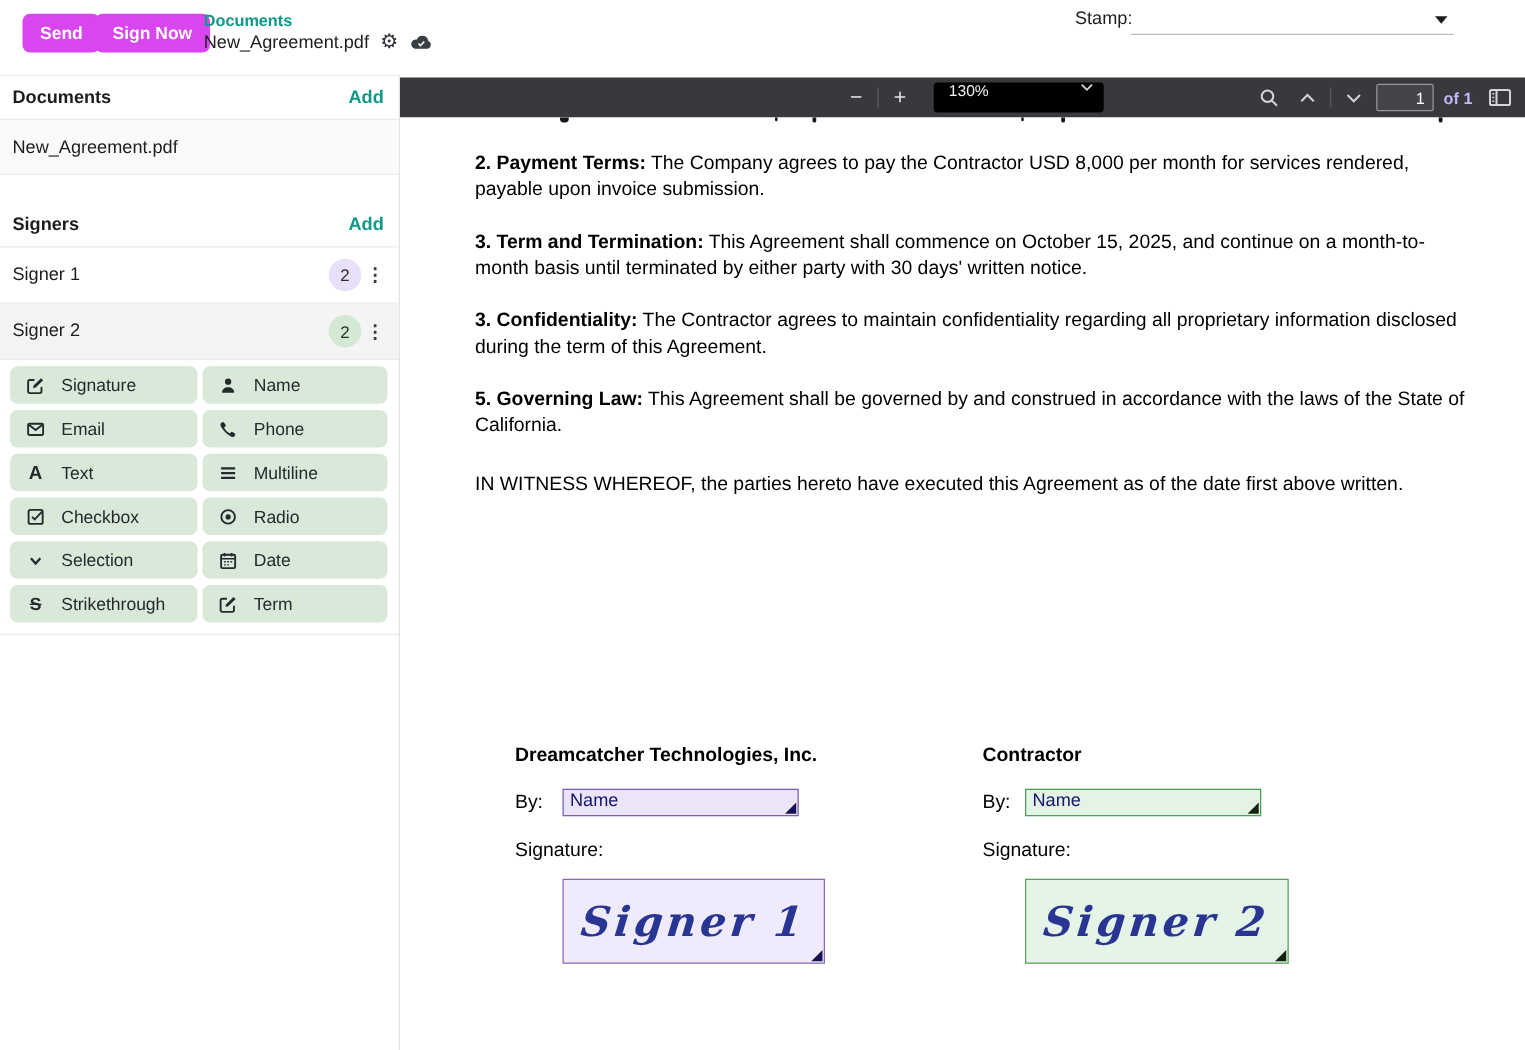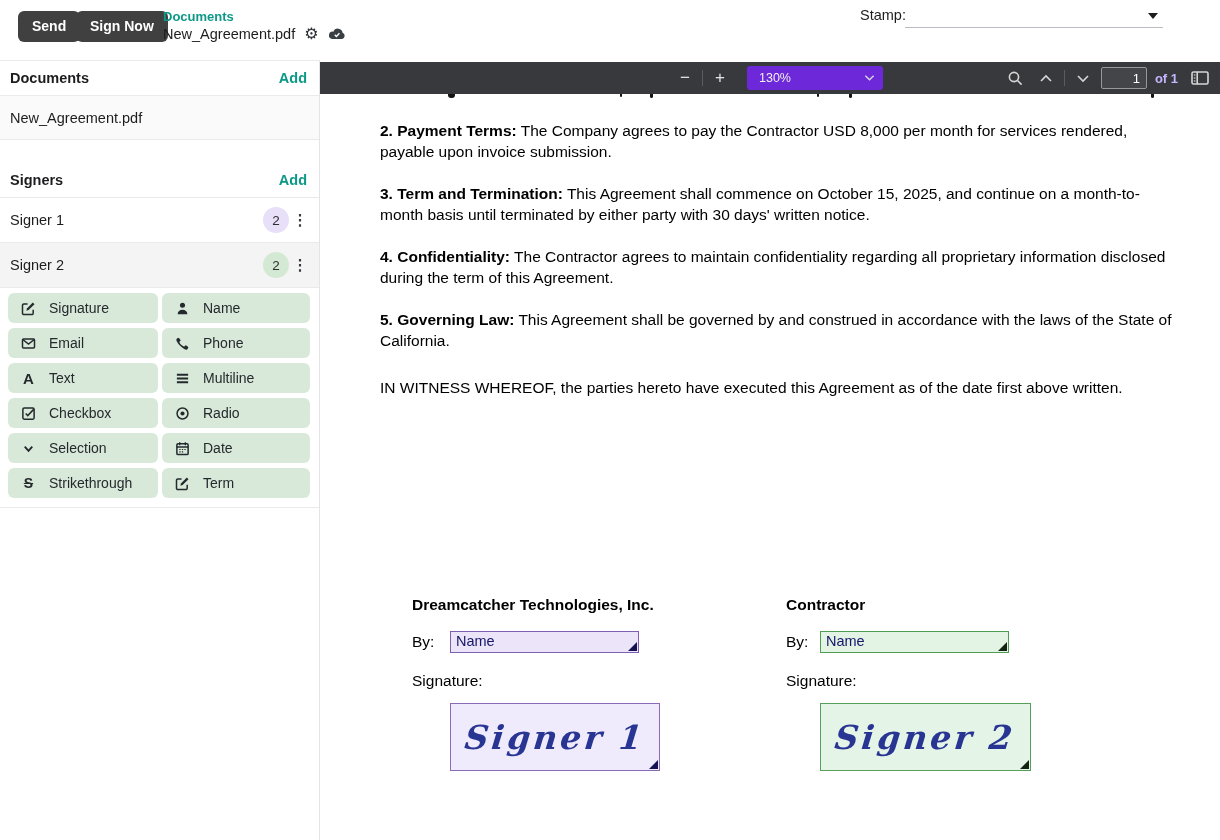--- a/index.html
+++ b/index.html
@@ -1,20 +1,20 @@
 <!DOCTYPE html>
 <html><head>
 <meta charset="utf-8">
 <style>
   * { margin:0; padding:0; box-sizing:border-box; }
   html,body { width:1220px; height:840px; background:#fff; font-family:"Liberation Sans", sans-serif; color:#222; overflow:hidden; }
 
   
   .header { position:absolute; left:0; top:0; width:1220px; height:60px; background:#fff; }
-  .btn-plum { display:inline-block; background:#404040; color:#fff; font-weight:bold; font-size:14px;
+  .btn-plum { display:inline-block; background:#d946ef; color:#fff; font-weight:bold; font-size:14px;
               border:none; border-radius:6px; height:31px; padding:0 14px; line-height:31px; cursor:pointer; }
   .send-btn { position:absolute; left:18px; top:11px; }
   .signnow-btn { position:absolute; left:76px; top:11px; }
   .crumb { position:absolute; left:163px; top:9px; font-size:13px; font-weight:bold; color:#0e9888; cursor:pointer; }
   .filename-row { position:absolute; left:163px; top:26px; font-size:14.5px; color:#1d1d1f; display:flex; align-items:center; gap:9px; }
   .gear-glyph { font-size:16px; color:#2f3337; line-height:1; cursor:pointer; }
   .tags-wrap { position:absolute; left:860px; top:6px; }
   .tags-label { font-size:14.5px; color:#1d1d1f; }
   .tags-select { position:absolute; left:45px; top:0; width:258px; height:22px; border-bottom:1px solid #b9bcc0; cursor:pointer; }
   .tags-caret { position:absolute; right:5px; top:7px; width:0; height:0; border-left:5px solid transparent; border-right:5px solid transparent; border-top:6px solid #1d1d1f; }
@@ -39,21 +39,21 @@
   .field-btn svg { width:15px; height:15px; stroke:#24292e; fill:none; stroke-width:1.6; flex:0 0 auto; }
   .ficon-text { width:15px; text-align:center; font-size:15px; font-weight:bold; color:#24292e; flex:0 0 auto; }
   .ficon-strike { text-decoration:line-through; font-weight:bold; font-size:14px; }
 
   
   .viewer { position:absolute; left:320px; top:60px; width:900px; height:780px; background:#fff; }
   .pdf-toolbar { position:absolute; left:0; top:2px; width:900px; height:32px; background:#38393d; display:flex; align-items:center; }
   .tb-left { position:absolute; left:352px; top:0; height:32px; display:flex; align-items:center; gap:4px; }
   .tb-btn { color:#e3e3e3; background:none; border:none; font-size:17px; width:26px; height:26px; line-height:24px; cursor:pointer; font-family:"Liberation Sans",sans-serif; }
   .tb-sep { width:1px; height:16px; background:#5a5c5f; }
-  .zoom-select { margin-left:10px; width:136px; height:24px; background:#6d28d9; border-radius:3px; display:flex; align-items:center; padding:0 8px 0 12px; cursor:pointer;gap:32px; }
+  .zoom-select { margin-left:10px; width:136px; height:24px; background:#000000; border-radius:3px; display:flex; padding:0 8px 0 12px; cursor:pointer;gap:32px; }
   .zoom-select .zl { flex:1; color:#f0f0f0; font-size:12.5px; }
   .tb-right { position:absolute; right:8px; top:0; height:32px; display:flex; align-items:center; gap:6px; }
   .tb-icon { width:24px; height:24px; display:flex; align-items:center; justify-content:center; cursor:pointer; }
   .page-input { width:46px; height:22px; background:#434548; border:1px solid #97989a; border-radius:2px; color:#fff; font-size:13px; text-align:right; padding:0 6px; font-family:"Liberation Sans",sans-serif; }
   .of-label { color:#c4b5fd; font-size:13px; font-weight:bold; margin:0 4px 0 2px; }
 
   
   .page { position:absolute; left:0; top:34px; width:900px; height:746px; background:#fff; color:#000; }
   .clipped-line { position:absolute; left:0; top:0; width:900px; height:5px; }
   .desc-mark { position:absolute; background:#141414; border-radius:0 0 3px 3px; }
@@ -259,21 +259,21 @@
       <span class="desc-mark" style="left:300px; top:0; width:2px; height:3px;"></span>
       <span class="desc-mark" style="left:330px; top:0; width:3px; height:4px;"></span>
       <span class="desc-mark" style="left:497px; top:0; width:2px; height:3px;"></span>
       <span class="desc-mark" style="left:529px; top:0; width:3px; height:4px;"></span>
       <span class="desc-mark" style="left:831px; top:0; width:3px; height:4px;"></span>
     </div>
 
     <div class="doc-text">
       <p class="clause"><b>2. Payment Terms:</b><span> The Company agrees to pay the Contractor USD 8,000 per month for services rendered, payable upon invoice submission.</span></p>
       <p class="clause"><b>3. Term and Termination:</b><span> This Agreement shall commence on October 15, 2025, and continue on a month-to-month basis until terminated by either party with 30 days' written notice.</span></p>
-      <p class="clause"><b>4. Confidentiality:</b><span> The Contractor agrees to maintain confidentiality regarding all proprietary information disclosed during the term of this Agreement.</span></p>
+      <p class="clause"><b>3. Confidentiality:</b><span> The Contractor agrees to maintain confidentiality regarding all proprietary information disclosed during the term of this Agreement.</span></p>
       <p class="clause"><b>5. Governing Law:</b><span> This Agreement shall be governed by and construed in accordance with the laws of the State of California.</span></p>
       <p class="clause witness"><span>IN WITNESS WHEREOF, the parties hereto have executed this Agreement as of the date first above written.</span></p>
     </div>
 
     <div class="sig-area">
 
       <div class="party-name" style="left:92px;">Dreamcatcher Technologies, Inc.</div>
       <div class="by-label" style="left:92px;">By:</div>
       <div class="name-field purple" style="left:130px;">
         <span>Name</span>

